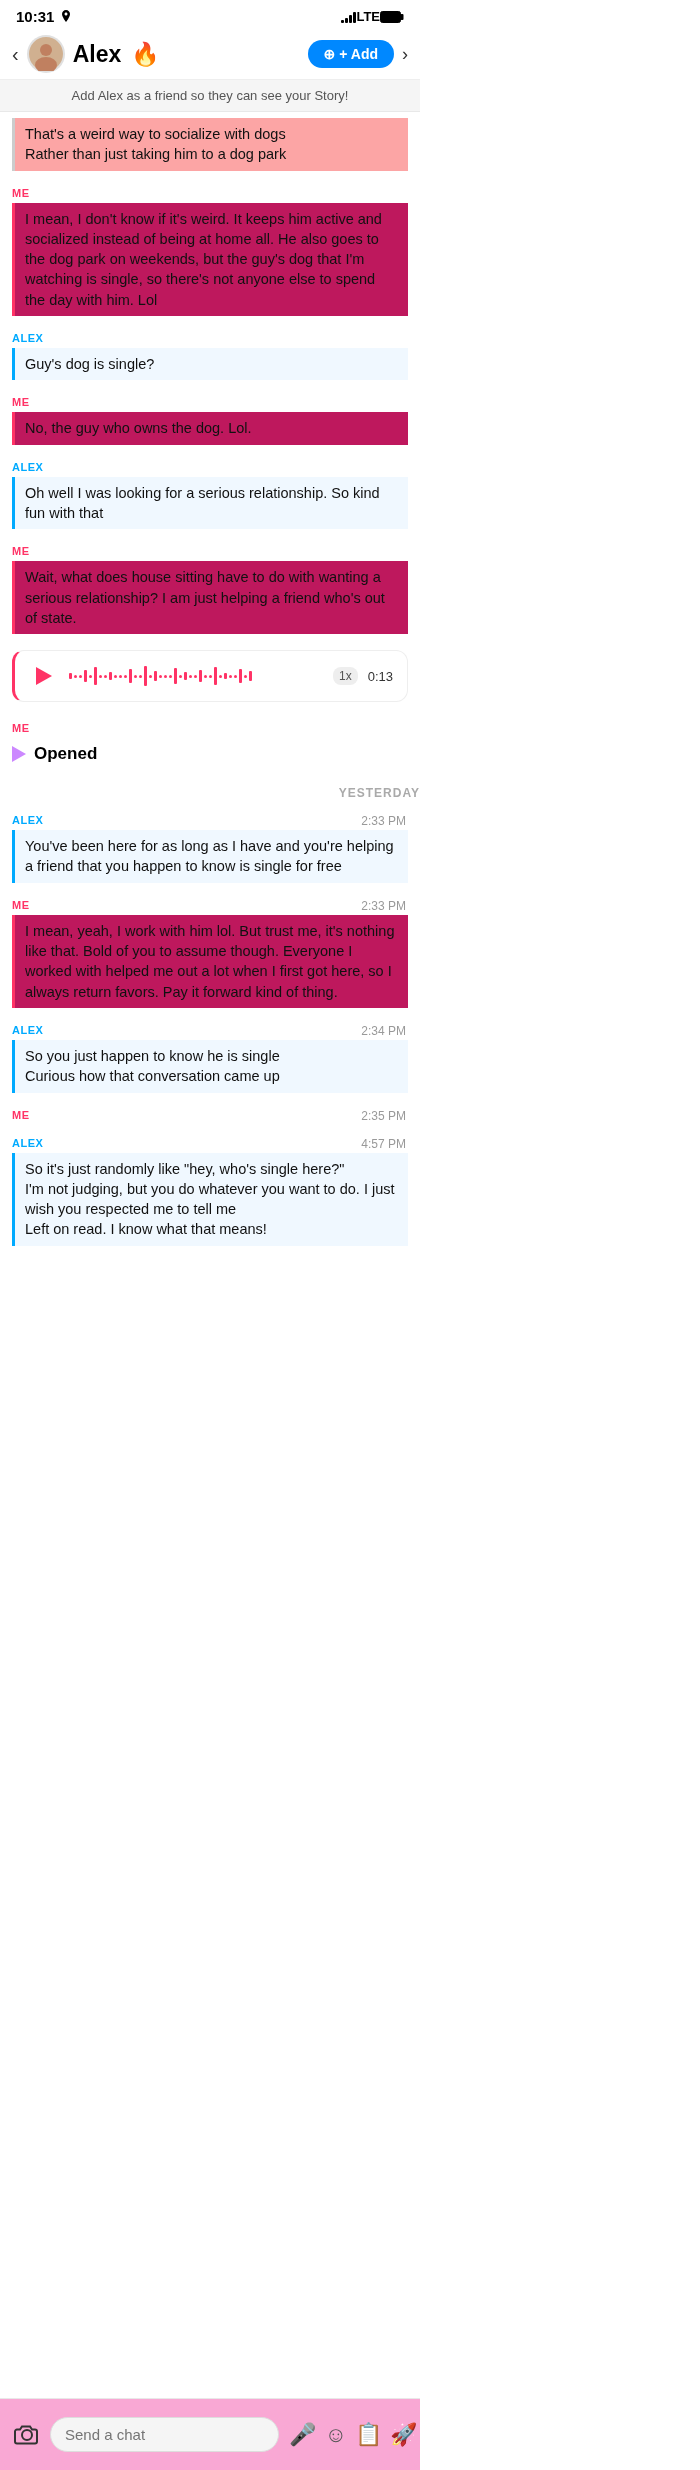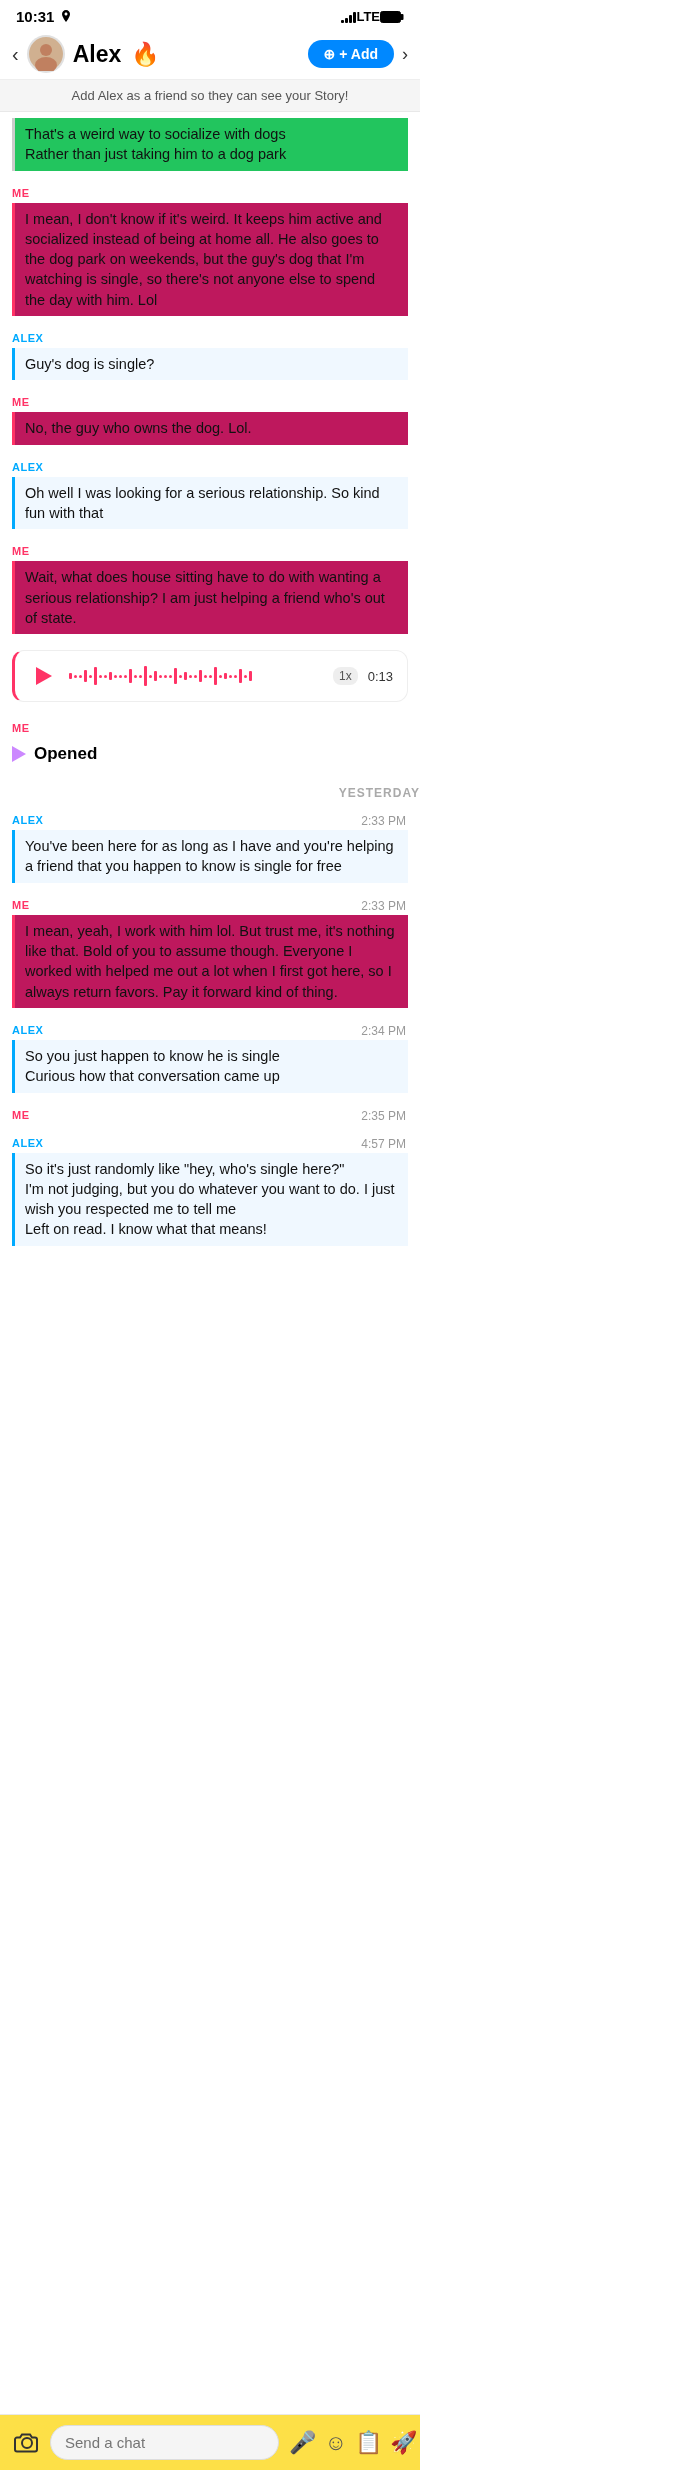--- a/index.html
+++ b/index.html
@@ -126,21 +126,21 @@
     .message-bubble.me-bubble {
       border-left-color: #ff3366;
       background: #be185d;
     }
     .message-bubble.alex-bubble {
       border-left-color: #00aaff;
       background: #f0f8ff;
     }
     .message-bubble.other-bubble {
       border-left-color: #ccc;
-      background: #22c55e;
+      background: #fca5a5;
     }
 
     
     .date-separator {
       text-align: right;
       font-size: 12px;
       color: #aaa;
       padding: 10px 0 4px;
       letter-spacing: 1px;
       font-weight: 600;
@@ -222,23 +222,23 @@
       border-style: solid;
       border-width: 8px 0 8px 14px;
       border-color: transparent transparent transparent #cc88ff;
     }
 
     
     .bottom-bar {
       position: fixed;
       bottom: 0;
       width: 420px;
-      background: #fde047;
+      background: #f9a8d4;
       border-top: 1px solid #e8e8e8;
-      padding: 10px 14px;
+      padding: 18px 14px;
       display: flex;
       align-items: center;
       gap: 10px;
     }
     .camera-icon-btn {
       width: 34px;
       height: 34px;
       cursor: pointer;
       display: flex;
       align-items: center;

